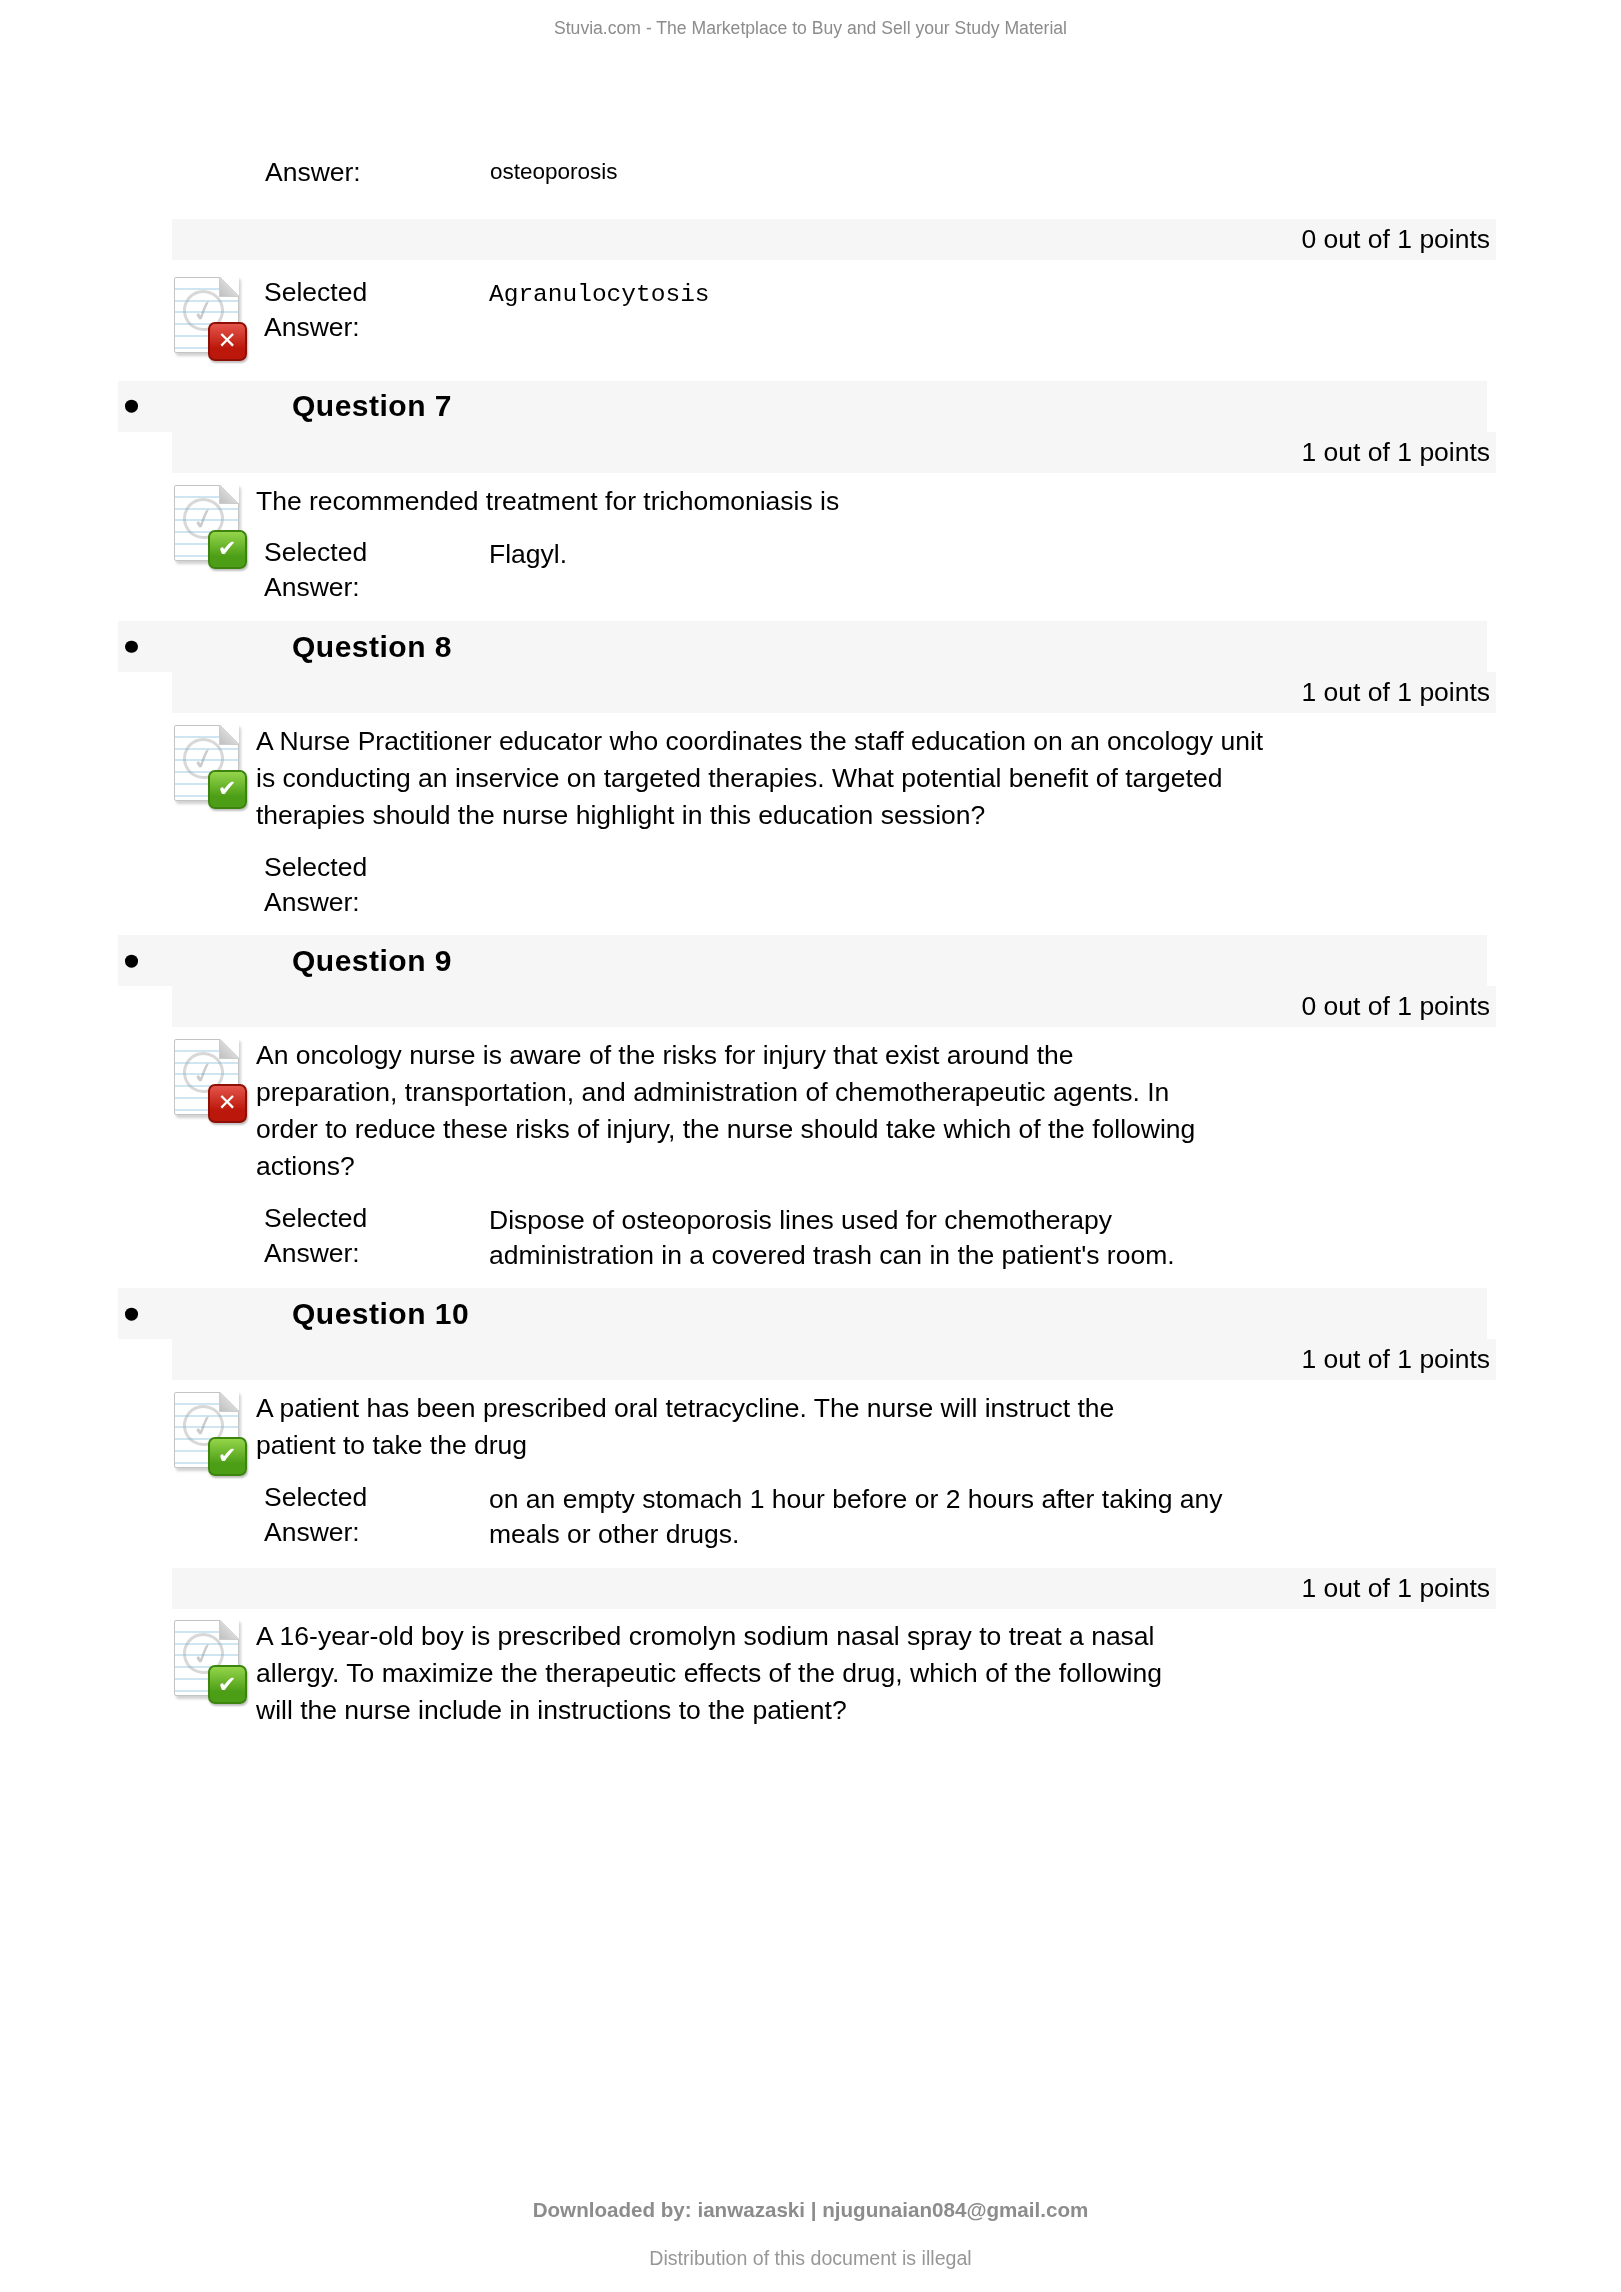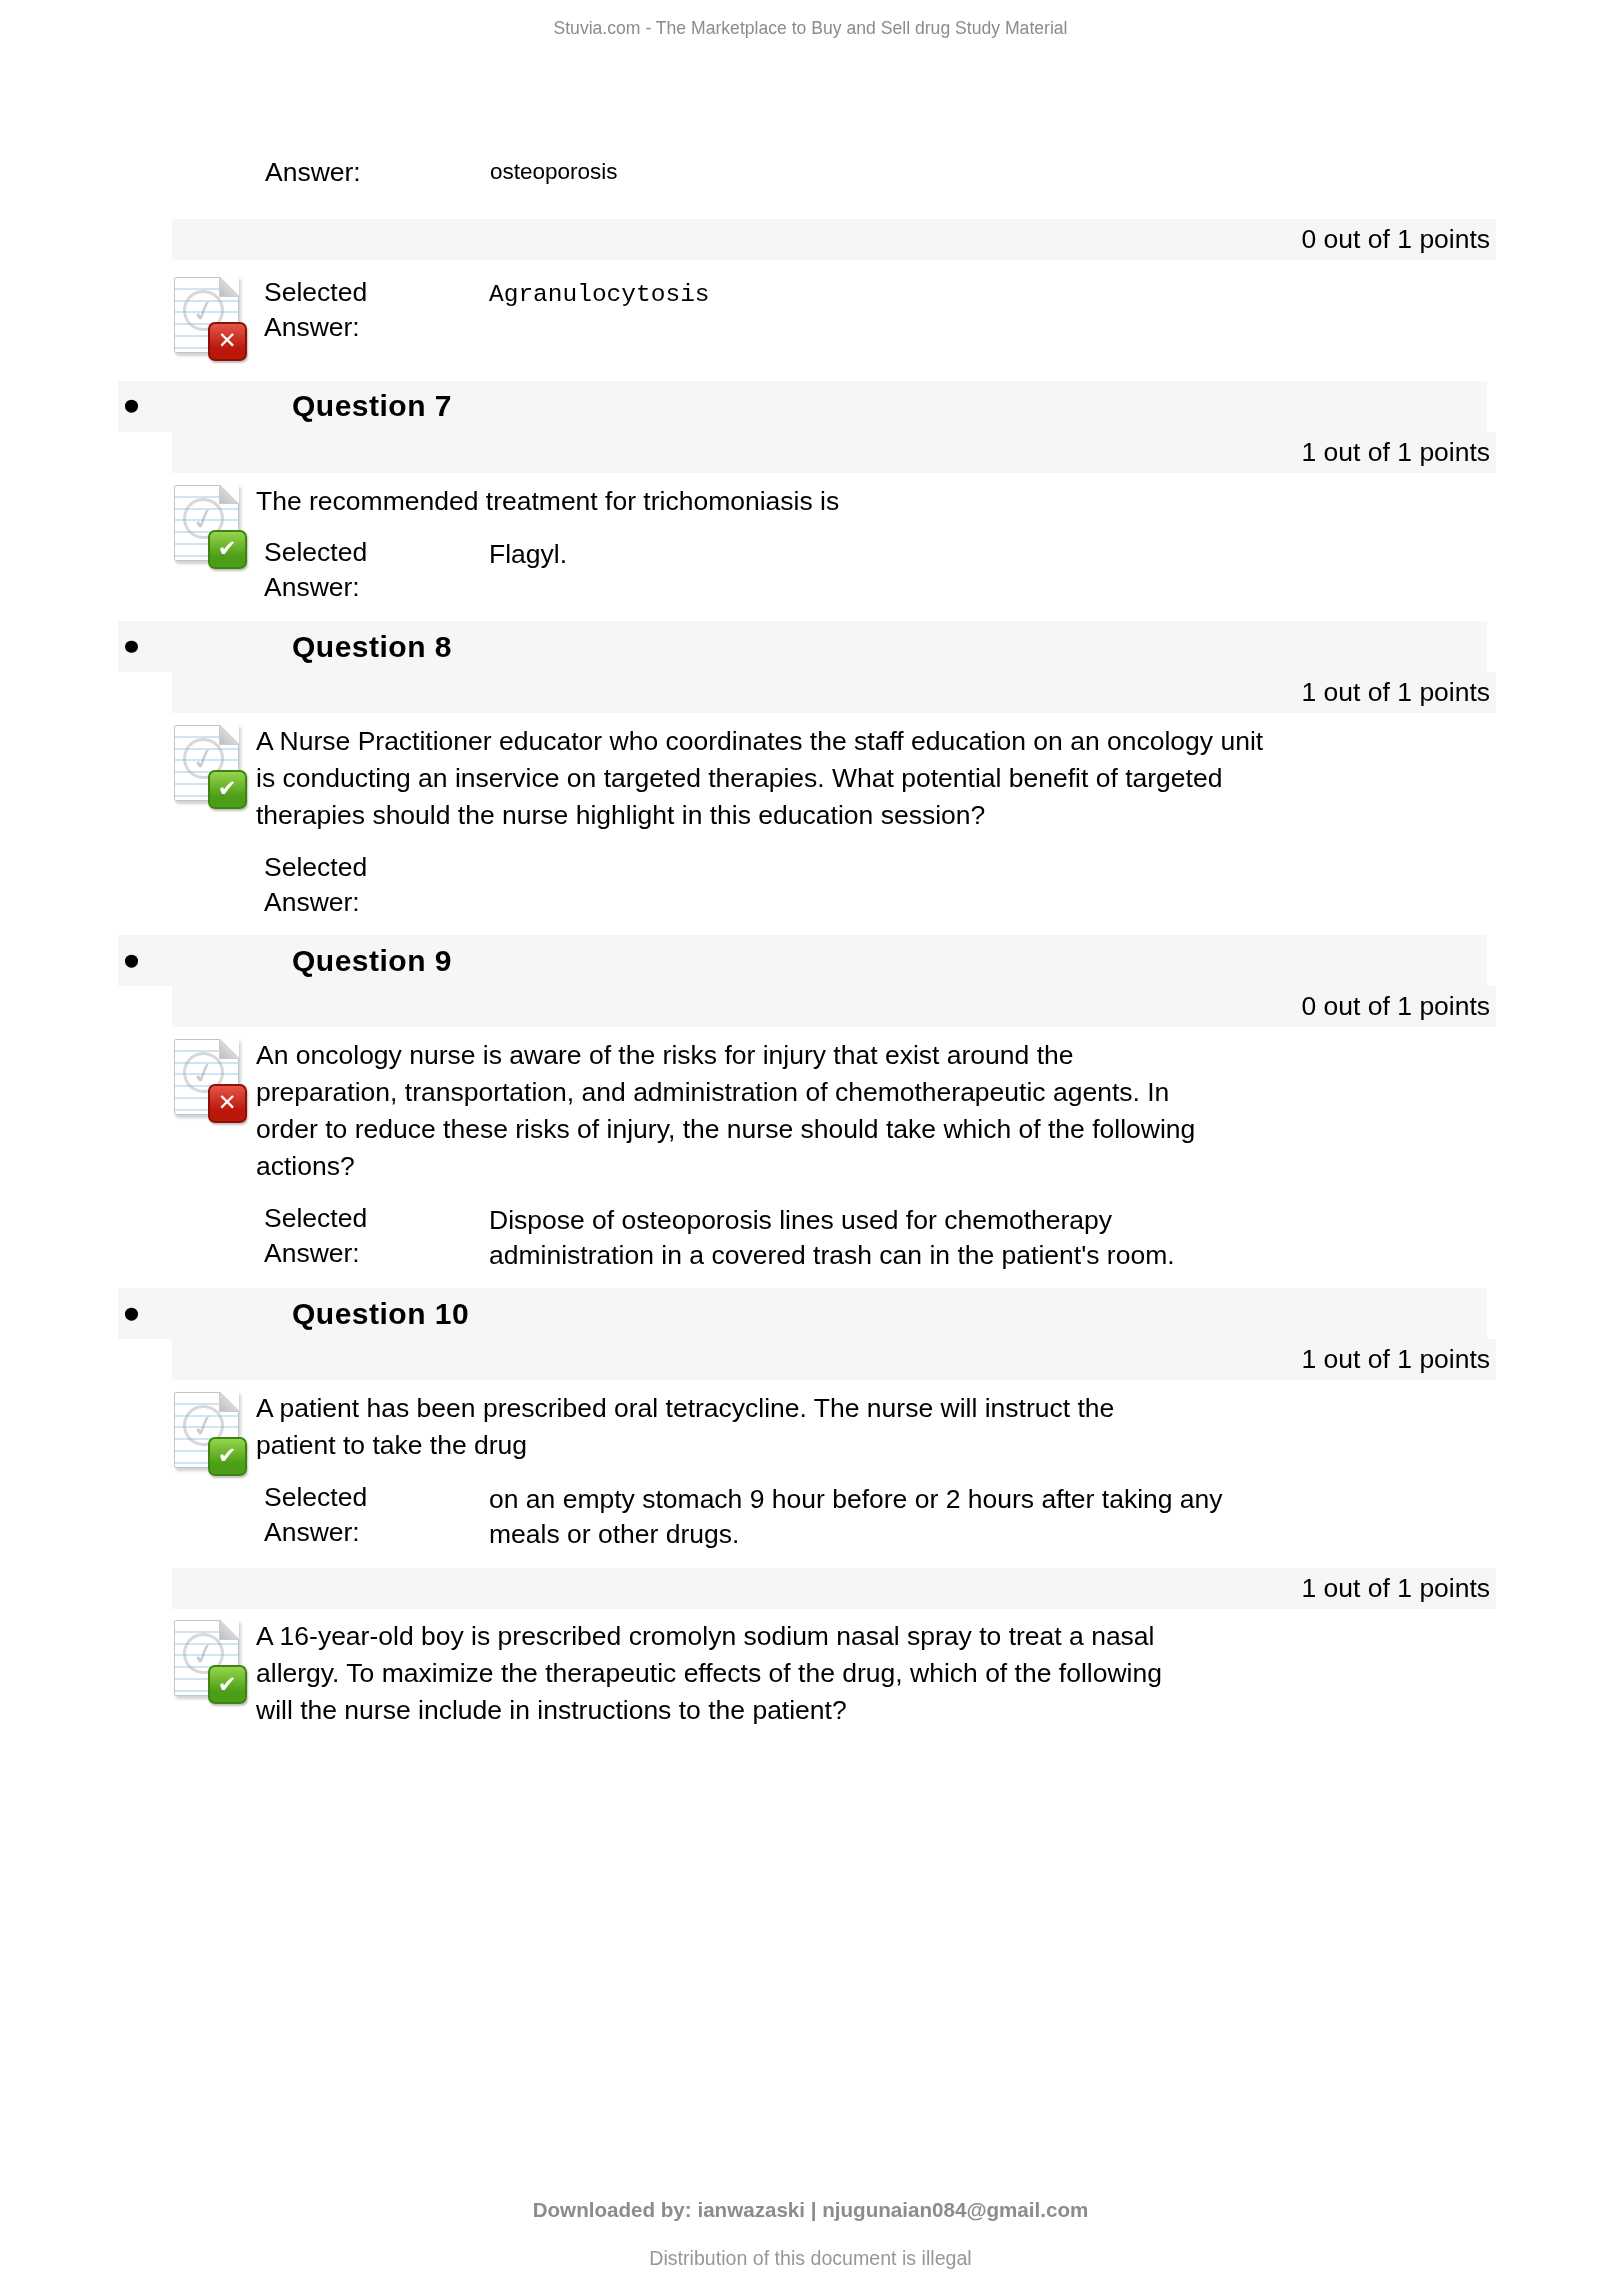--- a/index.html
+++ b/index.html
@@ -94,21 +94,21 @@
   .page-footer{
     position:absolute;bottom:23.5px;left:0;width:100%;text-align:center;
     color:var(--muted,#8c8c8c);
   }
   .page-footer .f1{font-size:20.6px;font-weight:bold;}
   .page-footer .f2{font-size:19.6px;margin-top:24.5px;color:#979797;}
 </style>
 </head>
 <body>
 
-<div class="site-header">Stuvia.com - The Marketplace to Buy and Sell drug Study Material</div>
+<div class="site-header">Stuvia.com - The Marketplace to Buy and Sell your Study Material</div>
 
 <div class="prev-answer">
   <div class="ans-label">Answer:</div>
   <div class="ans-value">osteoporosis</div>
 </div>
 
 <div class="questions" id="questions-list">
   <div class="q-block">
     <div class="q-points-bar">
       <span class="q-points">0 out of 1 points</span>
@@ -208,21 +208,21 @@
     <div class="q-body">
       <div class="doc-icon">
         <div class="doc-fold"></div>
         <div class="doc-watermark">✓</div>
         <div class="result-badge correct">✔</div>
       </div>
       <div class="q-text">A patient has been prescribed oral tetracycline. The nurse will instruct the
 patient to take the drug</div>
       <div class="q-answer-row">
         <div class="lbl">Selected Answer:</div>
-        <div class="val">on an empty stomach 9 hour before or 2 hours after taking any
+        <div class="val">on an empty stomach 1 hour before or 2 hours after taking any
 meals or other drugs.</div>
       </div>
     </div>
   </div>
 
   <div class="q-block">
     <div class="q-points-bar">
       <span class="q-points">1 out of 1 points</span>
     </div>
     <div class="q-body">

